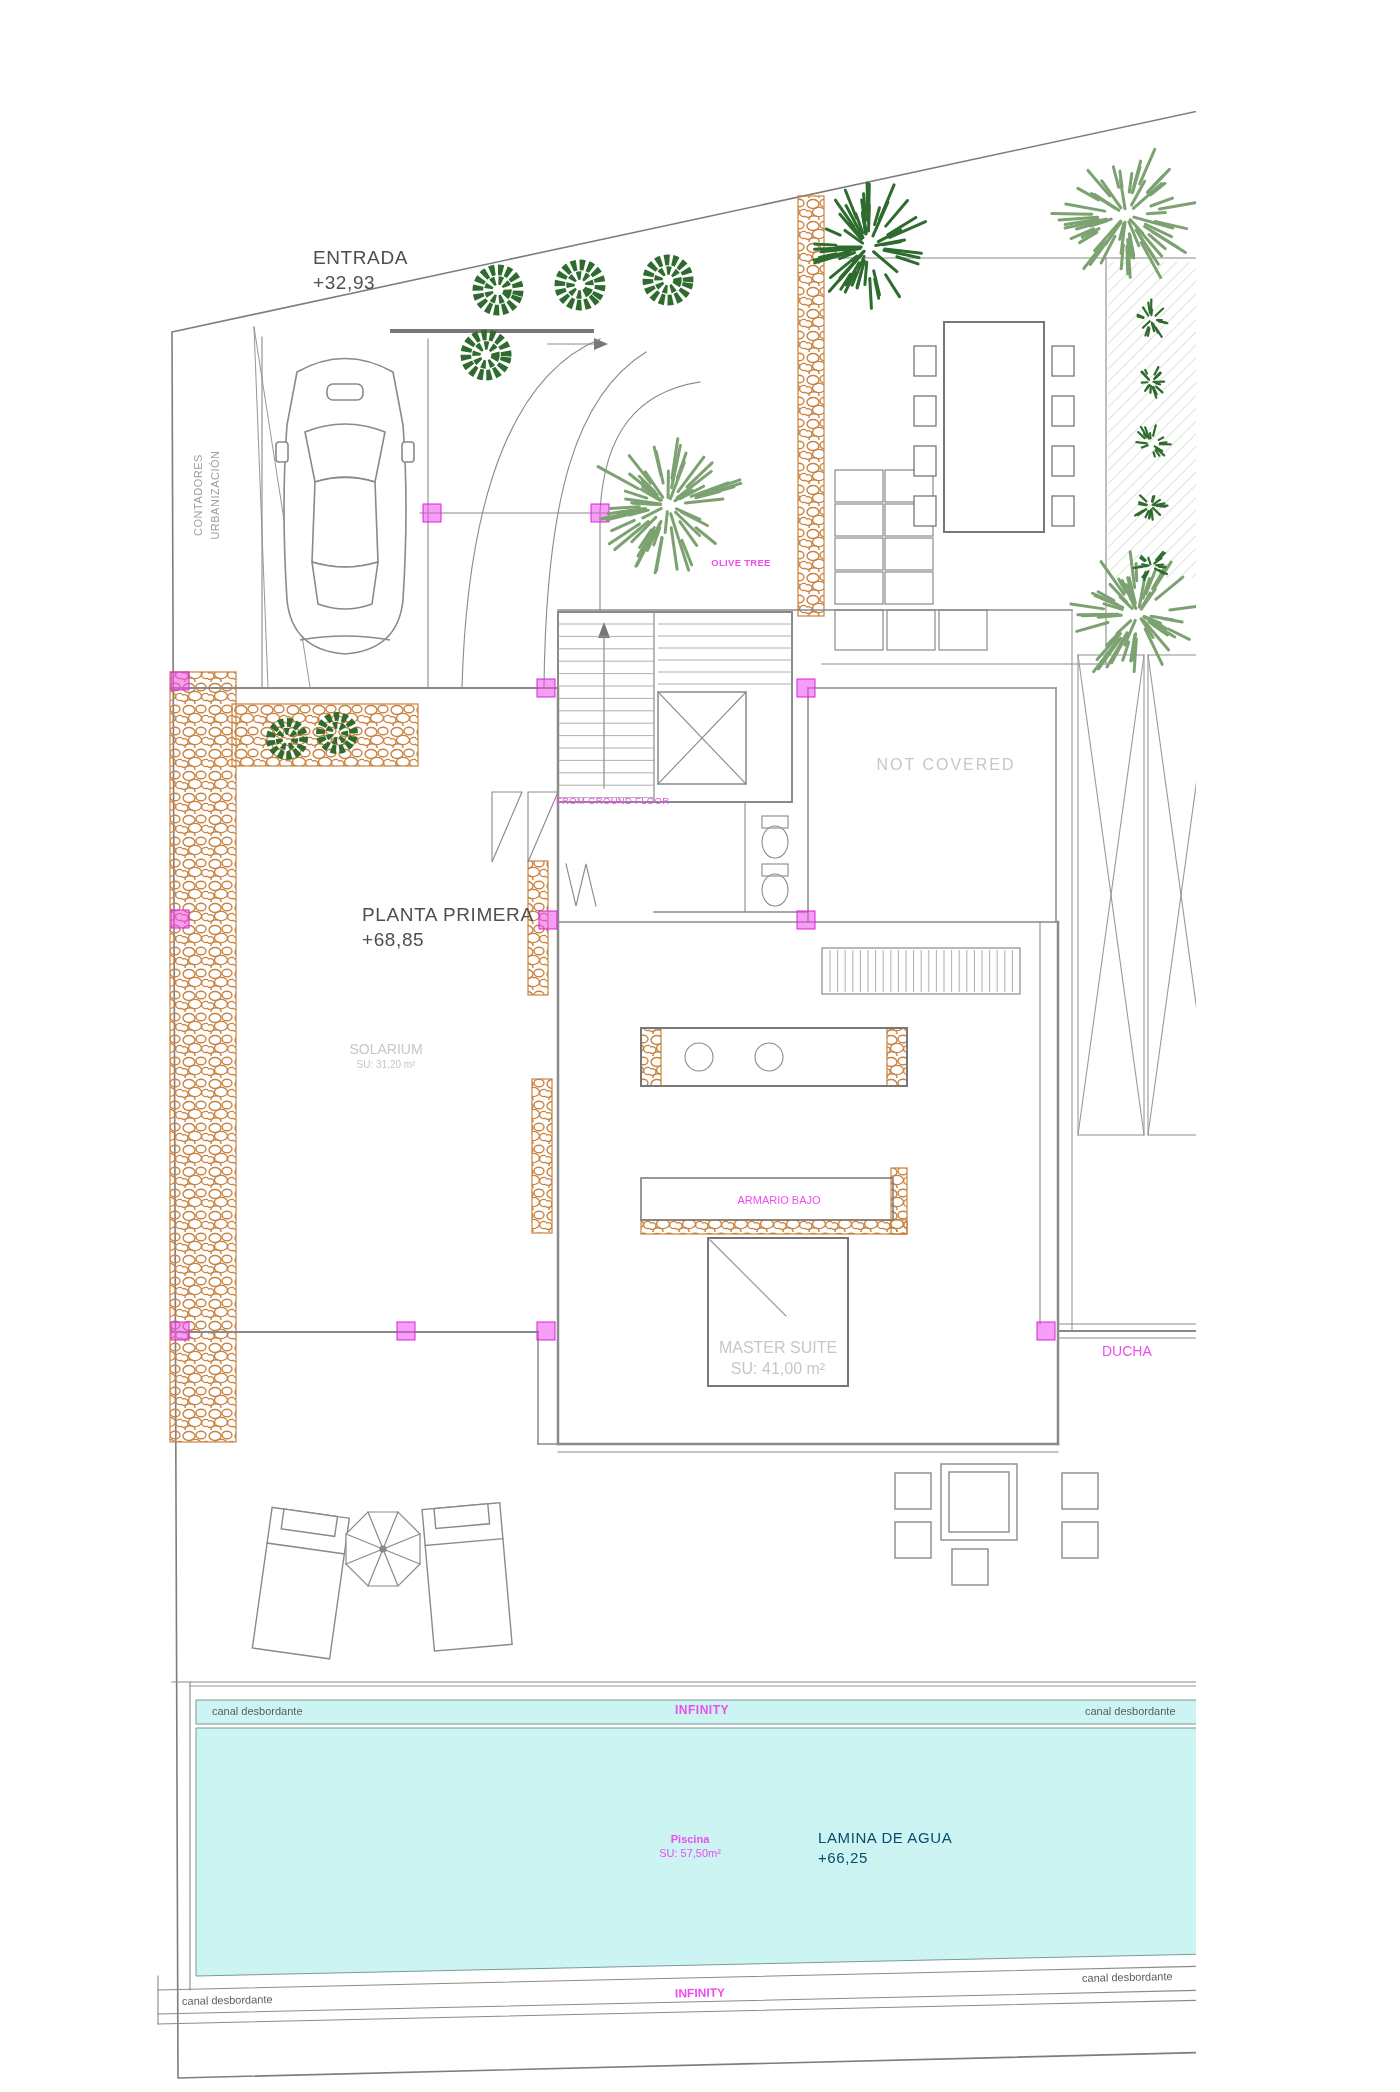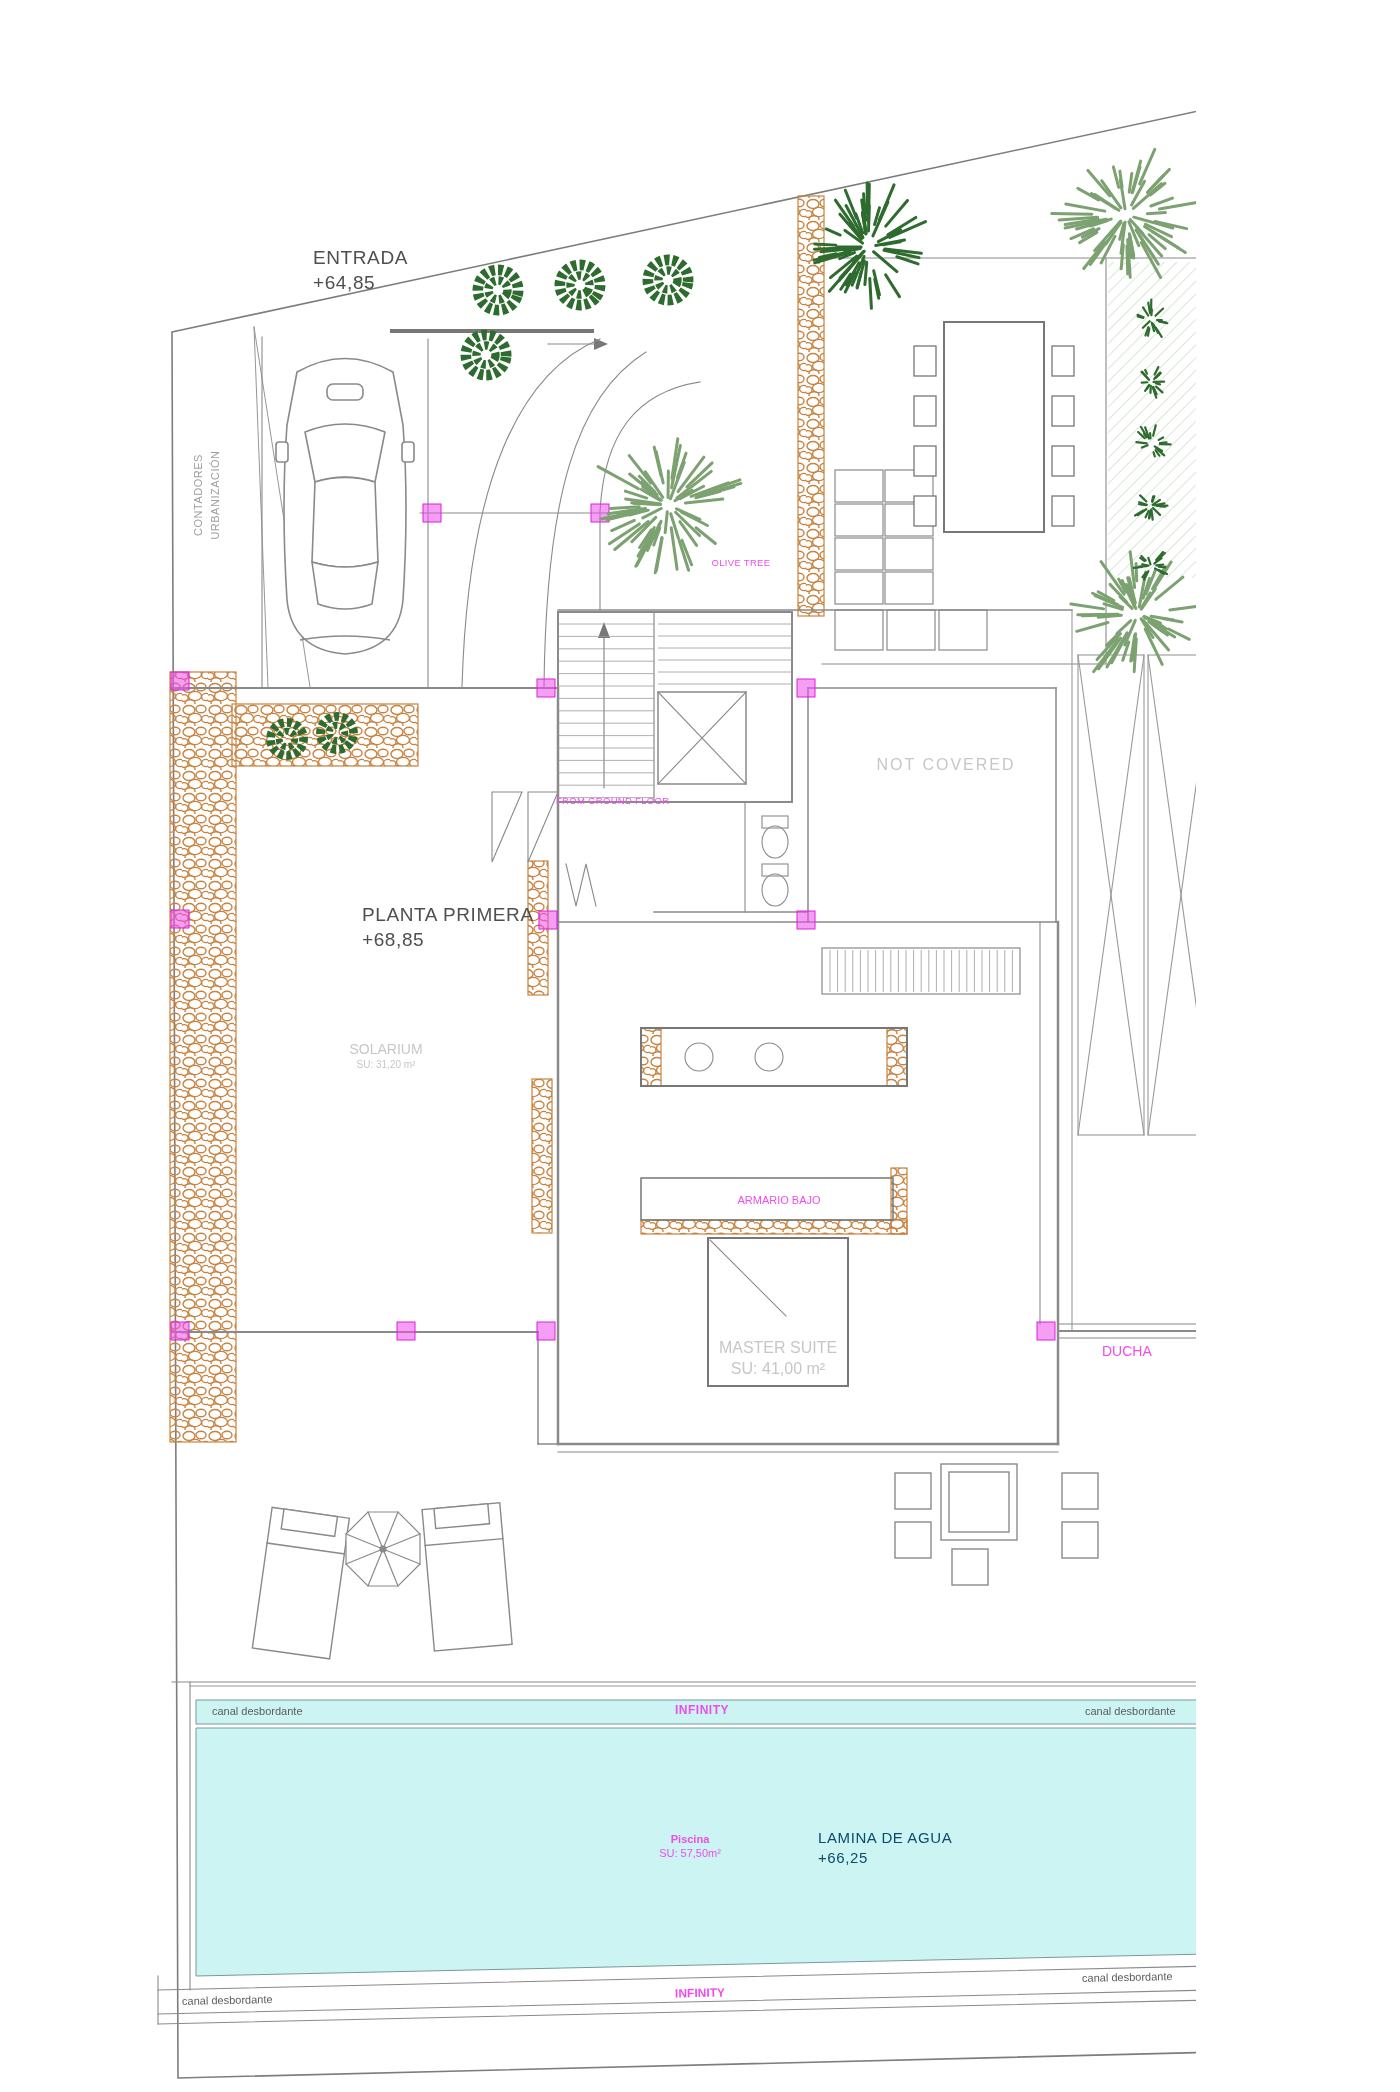--- a/index.html
+++ b/index.html
@@ -656,29 +656,29 @@
           <line x1="1145.7003908783122" y1="560.5521715692757" x2="1141.303899714726" y2="556.0327194726303"></line>
           <line x1="1156.2209377986944" y1="565.427218141762" x2="1163.2318661243874" y2="564.6580589007979"></line>
           <line x1="1155.0034485496608" y1="568.3917401313257" x2="1163.9179553177532" y2="573.7174445393488"></line>
           <line x1="1145.465456481112" y1="573.3080724591906" x2="1142.5079545863764" y2="577.2132975371323"></line>
         </g>
       </g>
 </svg>
 
 <div class="lbl dark" style="left:313px;top:246px;">
   <div>ENTRADA</div>
-  <div>+64,85</div>
+  <div>+32,93</div>
 </div>
 
 <div class="lbl" id="contadores-label" style="left:142px;top:478px;">
   <div>CONTADORES</div>
   <div>URBANIZACIÓN</div>
 </div>
 
-<div class="lbl mag tiny ctr" style="left:741px;top:557px;">OLIVE TREE</div>
+<div class="lbl mag tiny ctr" style="left:741px;top:557px;font-weight:bold;">OLIVE TREE</div>
 
 <div class="lbl light ctr" style="left:929px;top:755px;font-size:16px;letter-spacing:2px;margin-left:17px;">NOT COVERED</div>
 
 <div class="lbl dark" style="left:362px;top:903px;">
   <div>PLANTA PRIMERA</div>
   <div>+68,85</div>
 </div>
 
 <div class="lbl mag tiny" style="left:556px;top:795px;">FROM GROUND FLOOR</div>
 

